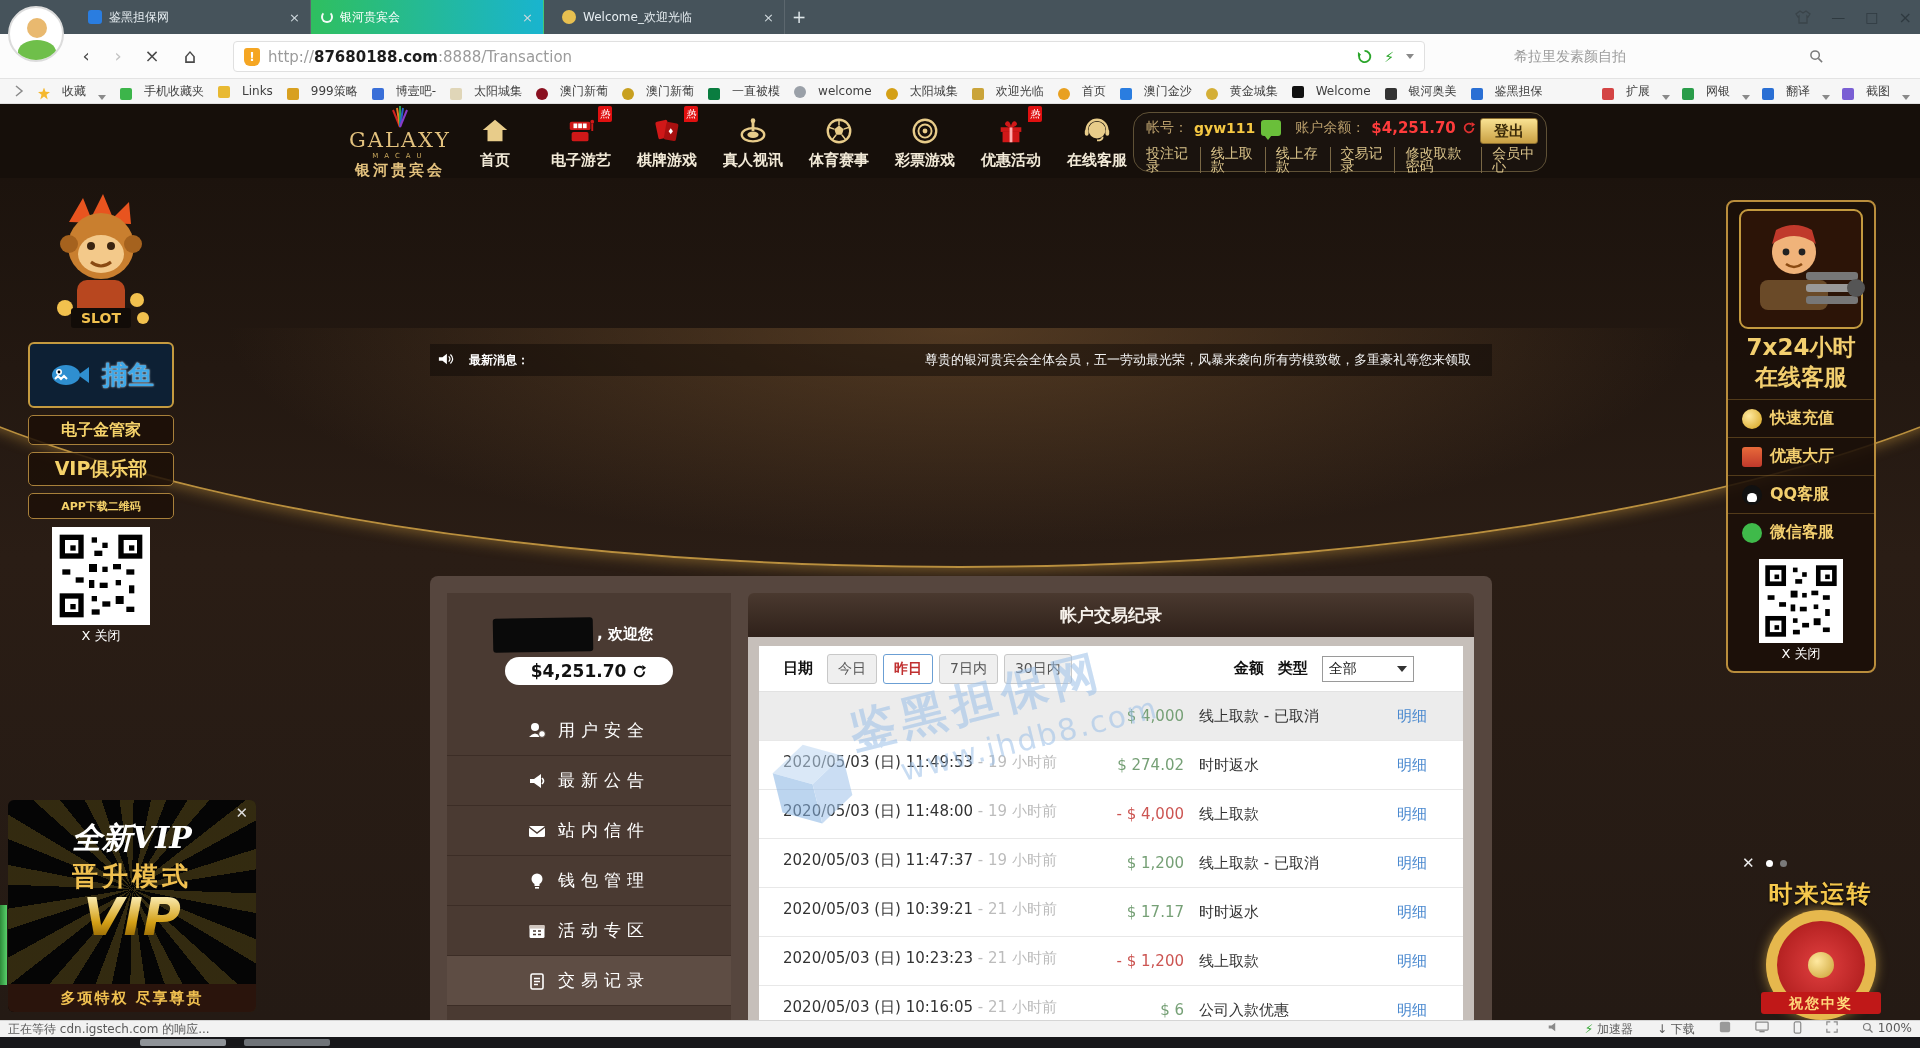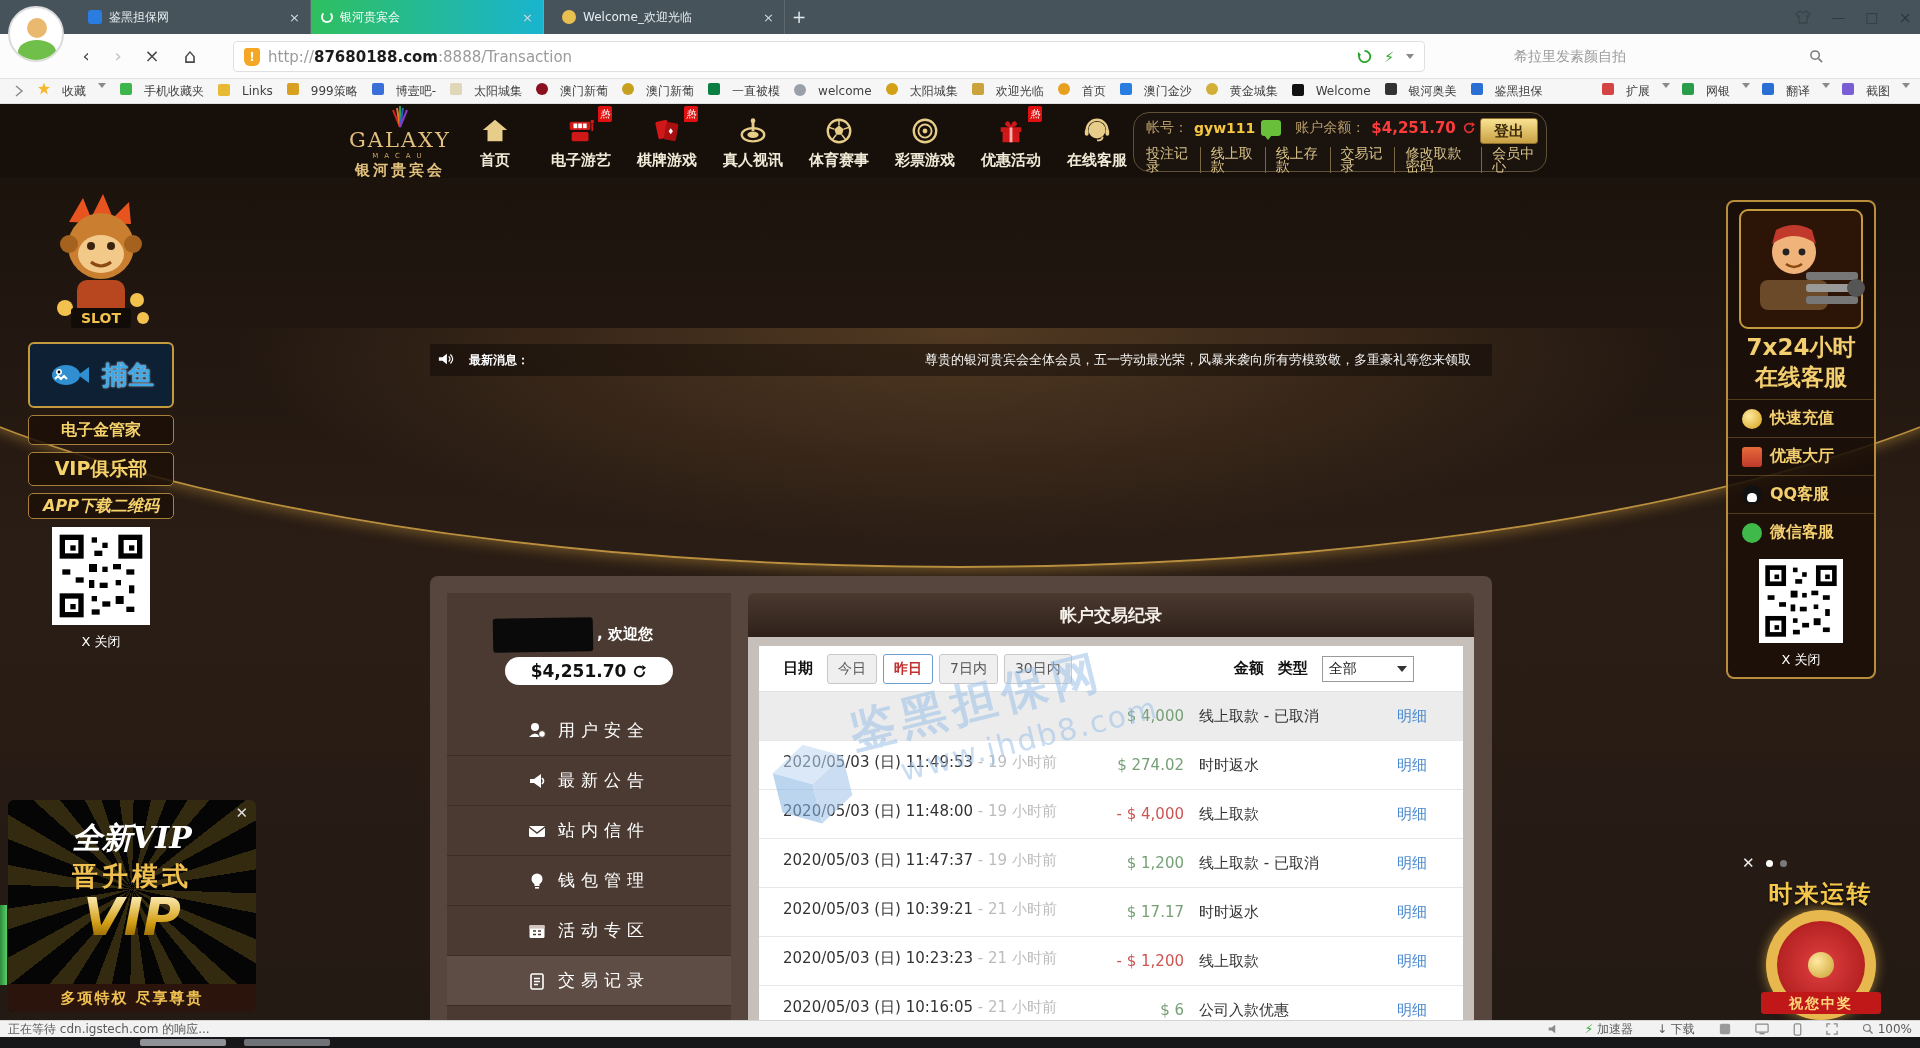--- a/index.html
+++ b/index.html
@@ -48,21 +48,21 @@
   .hamb { display:inline-block; width:18px; height:13px; border-top:2px solid #444;
           border-bottom:2px solid #444; position:relative; }
   .hamb::after { content:""; position:absolute; left:0; top:3.5px; width:18px; height:2px; background:#444; }
   .caret { display:inline-block; width:0; height:0; border-left:4px solid transparent;
            border-right:4px solid transparent; border-top:5px solid #8a8a8a; }
 
   
   .bmbar { position:absolute; left:0; top:79px; width:1920px; height:25px; background:#f6f6f6;
            border-bottom:1px solid #e0e0e0; display:flex; align-items:center; padding:0 10px 0 14px; gap:14px;
            font-size:12px; color:#3f3f3f; white-space:nowrap; }
-  .bm { display:flex; align-items:flex-start; gap:12px; }
+  .bm { display:flex; align-items:flex-end; gap:12px; }
   .bi { width:12px; height:12px; border-radius:2px; display:inline-block; flex:0 0 auto; }
   .bmtools { margin-left:auto; display:flex; align-items:center; gap:12px; }
   .b0{background:#f5b82e;clip-path:polygon(50% 0,63% 35%,100% 38%,71% 60%,81% 100%,50% 76%,19% 100%,29% 60%,0 38%,37% 35%);}
   .b1{background:#3cb54a}.b2{background:#e8b932}.b3{background:#d8a020}.b4{background:#3a6fd8}
   .b5{background:#e0d6b8}.b6{background:#8a1020;border-radius:50%}.b7{background:#c8a020;border-radius:50%}
   .b8{background:#0a7d40}.b9{background:#9aa0a8;border-radius:50%}.b10{background:#d4a017;border-radius:50%}
   .b11{background:#caa43a}.b12{background:#e8a020;border-radius:50%}.b13{background:#2a7de0}
   .b14{background:#d4af37;border-radius:50%}.b15{background:#111}.b16{background:#333}.b17{background:#2a6fd4}
   .t0{background:#d44444}.t1{background:#2a9d4a}.t2{background:#2a6fd4}.t3{background:#7a5fd4}
 
@@ -153,23 +153,23 @@
   .wm .w2 { font-size:30px; margin-left:130px; letter-spacing:2px; }
   .wmcube { position:absolute; left:-4px; top:26px; }
 
   
   .lwidget { position:absolute; left:28px; top:10px; width:146px; text-align:center; z-index:7; }
   .fishbox { margin-top:4px; height:66px; border:2px solid #c49a3f; border-radius:6px; background:#0d2034;
              display:flex; align-items:center; justify-content:center; gap:12px; }
   .fishtxt { font-size:26px; font-weight:bold; color:#3fa8e8; text-shadow:0 0 2px #fff; }
   .goldbox { margin-top:7px; border:1px solid #a8803a; border-radius:5px; background:rgba(28,15,7,.85);
              color:#f5d26a; font-weight:bold; display:flex; align-items:center; justify-content:center; }
-  .gb1 { height:30px; font-size:16px; } .gb2 { height:34px; font-size:19px; } .gb3 { height:26px; font-size:16px;font-style:italic; }
+  .gb1 { height:30px; font-size:16px; } .gb2 { height:34px; font-size:19px; } .gb3 { height:26px; font-size:11px; }
   .qrbox { margin:8px auto 0; width:98px; height:98px; background:#fff; padding:5px; }
-  .closex { margin-top:8px; color:#fff; font-size:13px; }
+  .closex { margin-top:2px; color:#fff; font-size:13px; }
   .rwidget { position:absolute; left:1726px; top:22px; width:150px; z-index:7; text-align:center;
              border:2px solid #b98d3c; border-radius:8px; background:rgba(26,15,8,.88); padding-bottom:8px; }
   .rw-title { color:#f3cf6f; font-size:23px; font-weight:bold; line-height:1.2; margin-top:2px; }
   .rwitem { display:flex; align-items:center; gap:8px; padding:8px 0 8px 14px; color:#f3cf6f; font-size:16px;
             font-weight:bold; border-top:1px solid rgba(185,141,60,.35); }
   .rwico { width:20px; height:20px; border-radius:50%; flex:0 0 auto; }
   .ri0 { background:radial-gradient(circle at 35% 35%,#ffe9a0,#d4a017); }
   .ri1 { background:linear-gradient(#e86a3a,#c0392b); border-radius:3px; }
   .ri2 { background:#111; position:relative; } .ri2::after{content:"";position:absolute;left:5px;top:8px;width:10px;height:9px;border-radius:50% 50% 40% 40%;background:#fff;}
   .ri3 { background:#3fba4a; }
@@ -203,21 +203,21 @@
                 background:radial-gradient(circle at 35% 35%,#ffe9a0,#caa032); }
   .wribbon { position:absolute; left:23px; top:138px; width:120px; height:22px; background:#c01818; border-radius:3px;
              color:#ffd97a; font-size:14px; font-weight:bold; text-align:center; line-height:22px; letter-spacing:2px; }
   .greenstrip { position:absolute; left:0; top:727px; width:7px; height:80px;
                 background:linear-gradient(90deg,#2e8b3a,#58d06a); z-index:9; }
 
   
   .statusbar { position:absolute; left:0; top:1020px; width:1920px; height:17px; background:#f2f2f2;
                border-top:1px solid #d5d5d5; display:flex; align-items:center; padding:0 8px; gap:18px;
                font-size:12px; color:#5a5a5a; z-index:20; }
-  .stright { margin-left:auto; display:flex; align-items:center; gap:24px; }
+  .stright { margin-left:auto; display:flex; gap:24px; }
   .bolt { color:#2aa52a; font-weight:bold; }
   .taskbar { position:absolute; left:0; top:1037px; width:1920px; height:11px; background:#17171a; z-index:20; }
   .tb1 { position:absolute; left:140px; top:2px; width:86px; height:7px; background:#8f9398; border-radius:2px; }
   .tb2 { position:absolute; left:244px; top:2px; width:86px; height:7px; background:#6f7378; border-radius:2px; }
 
   svg { display:block; }
 </style>
 </head>
 <body>
 

